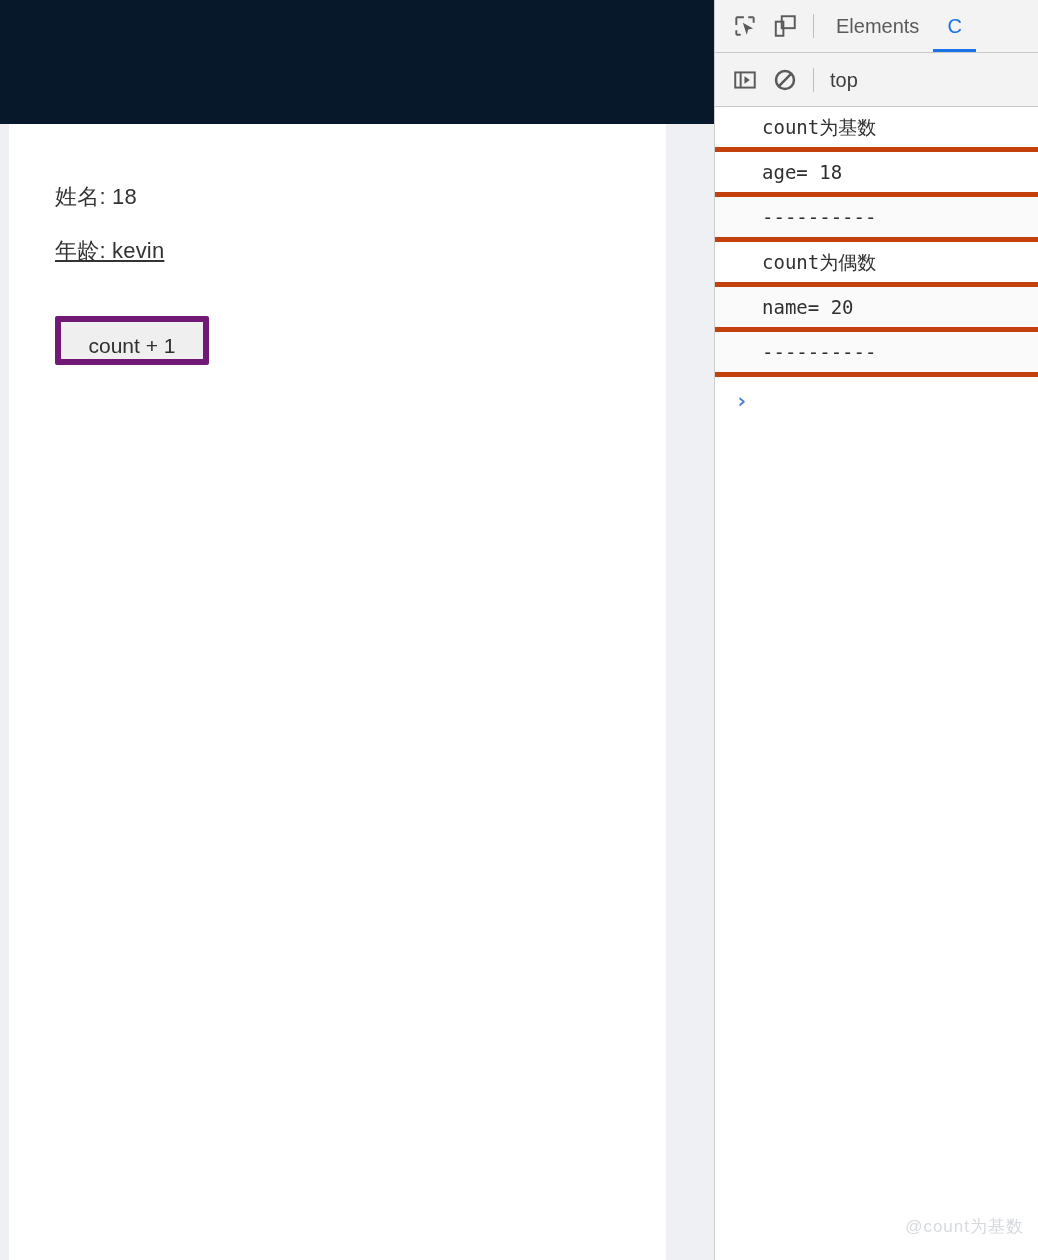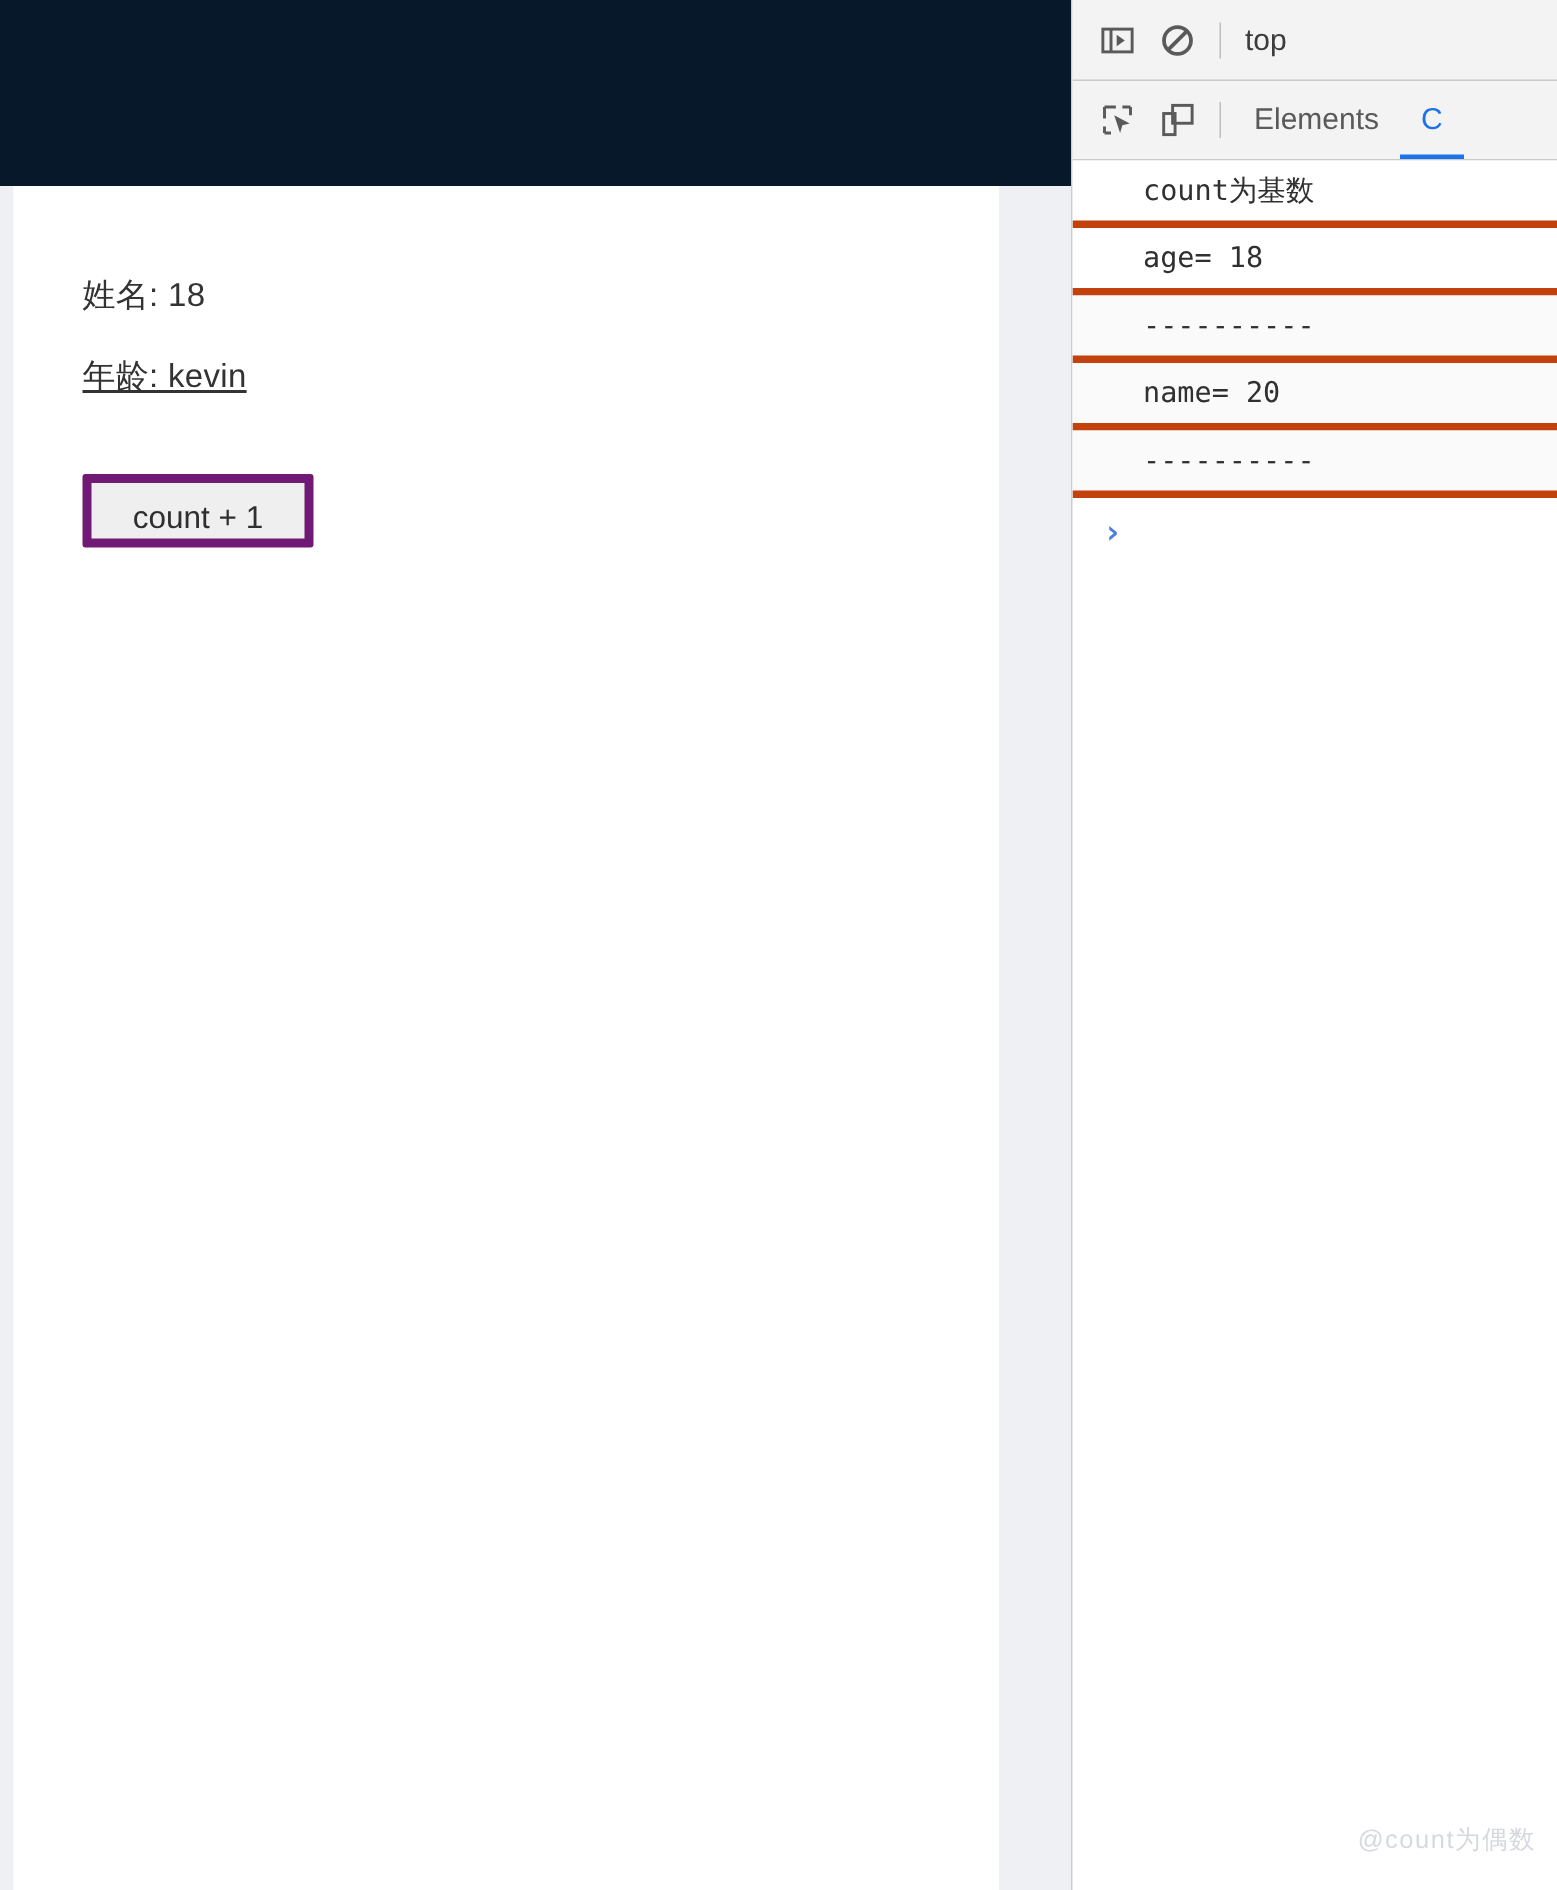--- a/index.html
+++ b/index.html
@@ -196,73 +196,74 @@
 
     <div class="page-line" id="line-name">姓名: 18</div>
 
     <div class="page-line" id="line-age">年龄: kevin</div>
 
     <button id="count-button">count + 1</button>
   </div>
 
   <div id="devtools">
 
+    <div id="dt-tabbar">
+
+      <div class="dt-icon-btn" style="margin-left:10px;">
+        <svg width="26" height="26" viewBox="0 0 24 24" aria-hidden="true">
+          <path d="M4 4 h7 M4 4 v7 M20 4 h-5 M20 4 v5" fill="none" stroke="#5a5a5a" stroke-width="1.8"></path>
+          <path d="M4 20 h4 M4 20 v-4" fill="none" stroke="#5a5a5a" stroke-width="1.8"></path>
+          <path d="M10 9 L19.5 14.2 L15 15.3 L13.6 20 Z" fill="#5a5a5a"></path>
+        </svg>
+      </div>
+
+      <div class="dt-icon-btn">
+        <svg width="26" height="26" viewBox="0 0 24 24" aria-hidden="true">
+          <rect x="9" y="3" width="12" height="11" fill="none" stroke="#5a5a5a" stroke-width="1.8"></rect>
+          <rect x="3.5" y="8" width="7" height="13" fill="none" stroke="#5a5a5a" stroke-width="1.8"></rect>
+        </svg>
+      </div>
+
+      <div class="dt-sep"></div>
+
+      <div class="dt-tab">Elements</div>
+      <div class="dt-tab active">C</div>
+    </div>
+
     <div id="dt-toolbar2">
 
       <div class="dt-icon-btn" style="margin-left:10px;">
         <svg width="26" height="26" viewBox="0 0 24 24" aria-hidden="true">
           <rect x="3" y="5" width="18" height="14" fill="none" stroke="#5a5a5a" stroke-width="1.8"></rect>
           <line x1="8" y1="5" x2="8" y2="19" stroke="#5a5a5a" stroke-width="1.8"></line>
           <path d="M11.5 8.5 L16.5 12 L11.5 15.5 Z" fill="#5a5a5a"></path>
         </svg>
       </div>
 
       <div class="dt-icon-btn">
         <svg width="26" height="26" viewBox="0 0 24 24" aria-hidden="true">
           <circle cx="12" cy="12" r="8.3" fill="none" stroke="#5a5a5a" stroke-width="2.3"></circle>
           <line x1="6.2" y1="17.8" x2="17.8" y2="6.2" stroke="#5a5a5a" stroke-width="2.3"></line>
         </svg>
       </div>
 
       <div class="dt-sep"></div>
 
       <div id="dt-context">top</div>
-    </div>
-
-    <div id="dt-tabbar">
-
-      <div class="dt-icon-btn" style="margin-left:10px;">
-        <svg width="26" height="26" viewBox="0 0 24 24" aria-hidden="true">
-          <path d="M4 4 h7 M4 4 v7 M20 4 h-5 M20 4 v5" fill="none" stroke="#5a5a5a" stroke-width="1.8"></path>
-          <path d="M4 20 h4 M4 20 v-4" fill="none" stroke="#5a5a5a" stroke-width="1.8"></path>
-          <path d="M10 9 L19.5 14.2 L15 15.3 L13.6 20 Z" fill="#5a5a5a"></path>
-        </svg>
-      </div>
-
-      <div class="dt-icon-btn">
-        <svg width="26" height="26" viewBox="0 0 24 24" aria-hidden="true">
-          <rect x="9" y="3" width="12" height="11" fill="none" stroke="#5a5a5a" stroke-width="1.8"></rect>
-          <rect x="3.5" y="8" width="7" height="13" fill="none" stroke="#5a5a5a" stroke-width="1.8"></rect>
-        </svg>
-      </div>
-
-      <div class="dt-sep"></div>
-
-      <div class="dt-tab">Elements</div>
-      <div class="dt-tab active">C</div>
     </div>
 
     <div id="console-log">
       <div class="console-row">count为基数</div>
       <div class="console-row">age= 18</div>
       <div class="console-row alt">----------</div>
+      <div class="console-row">count为偶数</div>
       <div class="console-row alt">name= 20</div>
       <div class="console-row alt">----------</div>
     </div>
 
     <div id="console-prompt">
       <span id="prompt-chevron">›</span>
     </div>
 
-    <div id="watermark">@count为偶数</div>
+    <div id="watermark">@count为基数</div>
   </div>
 
 </div>
 
 </body></html>

